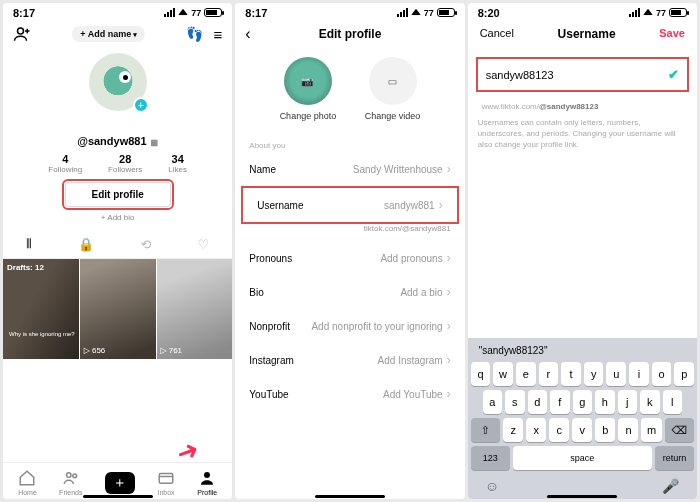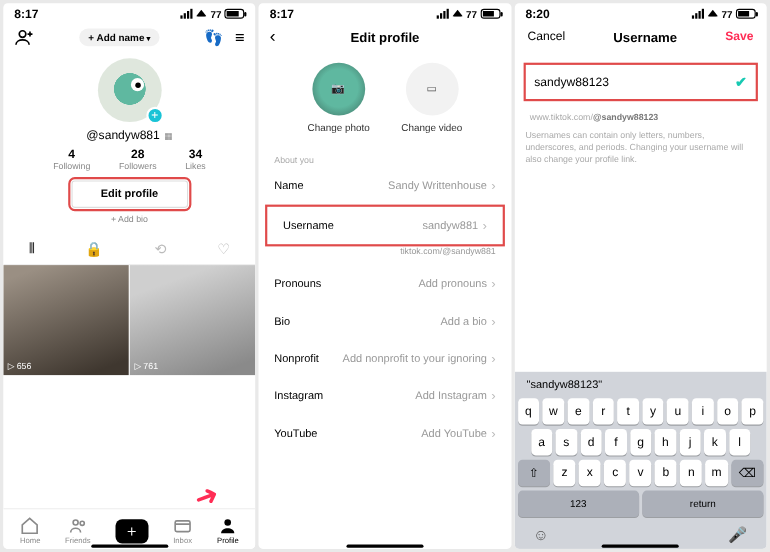--- a/index.html
+++ b/index.html
@@ -18,21 +18,21 @@
   .topbar1 { display:flex; align-items:center; justify-content:space-between; padding: 4px 10px; }
   .adduser{width:18px;height:18px;display:flex;align-items:center;justify-content:center;}
   .pill{background:#f1f1f1;border-radius:10px;padding:3px 8px;font-size:9px;font-weight:600;}
   .caret{font-size:7px;margin-left:2px;}
   .top-right1{display:flex;gap:10px;align-items:center;}
   .profhead{display:flex;flex-direction:column;align-items:center;padding:6px 0 4px;}
   .avatar{width:58px;height:58px;border-radius:50%;background:radial-gradient(circle at 50% 48%, #5fb8a0 0 34%, #dfe7dd 35% 100%);position:relative;}
   .avatar .eye{position:absolute;width:12px;height:12px;border-radius:50%;background:#fff;top:18px;left:30px;}
   .avatar .eye::after{content:"";position:absolute;width:5px;height:5px;background:#000;border-radius:50%;top:4px;left:4px;}
   .avatar .plus{position:absolute;right:-2px;bottom:-2px;width:16px;height:16px;border-radius:50%;background:#19c3d6;color:#fff;display:flex;align-items:center;justify-content:center;font-size:11px;border:2px solid #fff;}
-  .handle{font-weight:400;font-size:11px;margin-top:6px;}
+  .handle{font-weight:700;font-size:11px;margin-top:24px;}
   .qr{font-size:8px;margin-left:4px;color:#888;}
   .stats{display:flex;gap:26px;margin-top:6px;}
   .stat{display:flex;flex-direction:column;align-items:center;font-size:8px;color:#888;}
   .stat b{color:#000;font-size:11px;}
   .editprofile{margin-top:8px;border:1px solid #ddd;padding:6px 26px;font-size:10px;font-weight:700;border-radius:3px;}
   .hl-red{outline:2px solid #e04a4a;outline-offset:1px;}
   .addbio{margin-top:6px;font-size:8px;color:#888;}
   .tabsrow{display:flex;justify-content:space-around;align-items:center;border-bottom:1px solid #eee;padding:6px 0;margin-top:4px;}
   .tabsrow span{color:#bbb;font-size:13px;}
   .tabsrow .active{color:#000;}
@@ -147,20 +147,24 @@
     <div class="editprofile hl-red">Edit profile</div>
     <div class="addbio">+ Add bio</div>
   </div>
   <div class="tabsrow">
     <span class="active">⦀</span>
     <span>🔒</span>
     <span>⟲</span>
     <span>♡</span>
   </div>
   <div class="grid">
+    <div class="cell cell1">
+      <span class="drafts">Drafts: 12</span>
+      <span class="cap">Why is she ignoring me?</span>
+    </div>
     <div class="cell cell2">
       <span class="ov">▷ <span>656</span></span>
     </div>
     <div class="cell cell3">
       <span class="ov">▷ <span>761</span></span>
     </div>
   </div>
   <span class="arrow">➜</span>
   <div class="navbar">
     <div class="navitem">
@@ -322,20 +326,21 @@
           <div class="key">c</div>
           <div class="key">v</div>
           <div class="key">b</div>
           <div class="key">n</div>
           <div class="key">m</div>
         </div>
       <div class="key shift">⌫</div>
     </div>
     <div class="krow">
       <div class="key wide small">123</div>
+      <div class="key space small">space</div>
       <div class="key wide small">return</div>
     </div>
     <div class="kb-bottom">
       <span>☺</span>
       <span>🎤</span>
     </div>
   </div>
   <div class="homeind"></div>
 </div>
 

